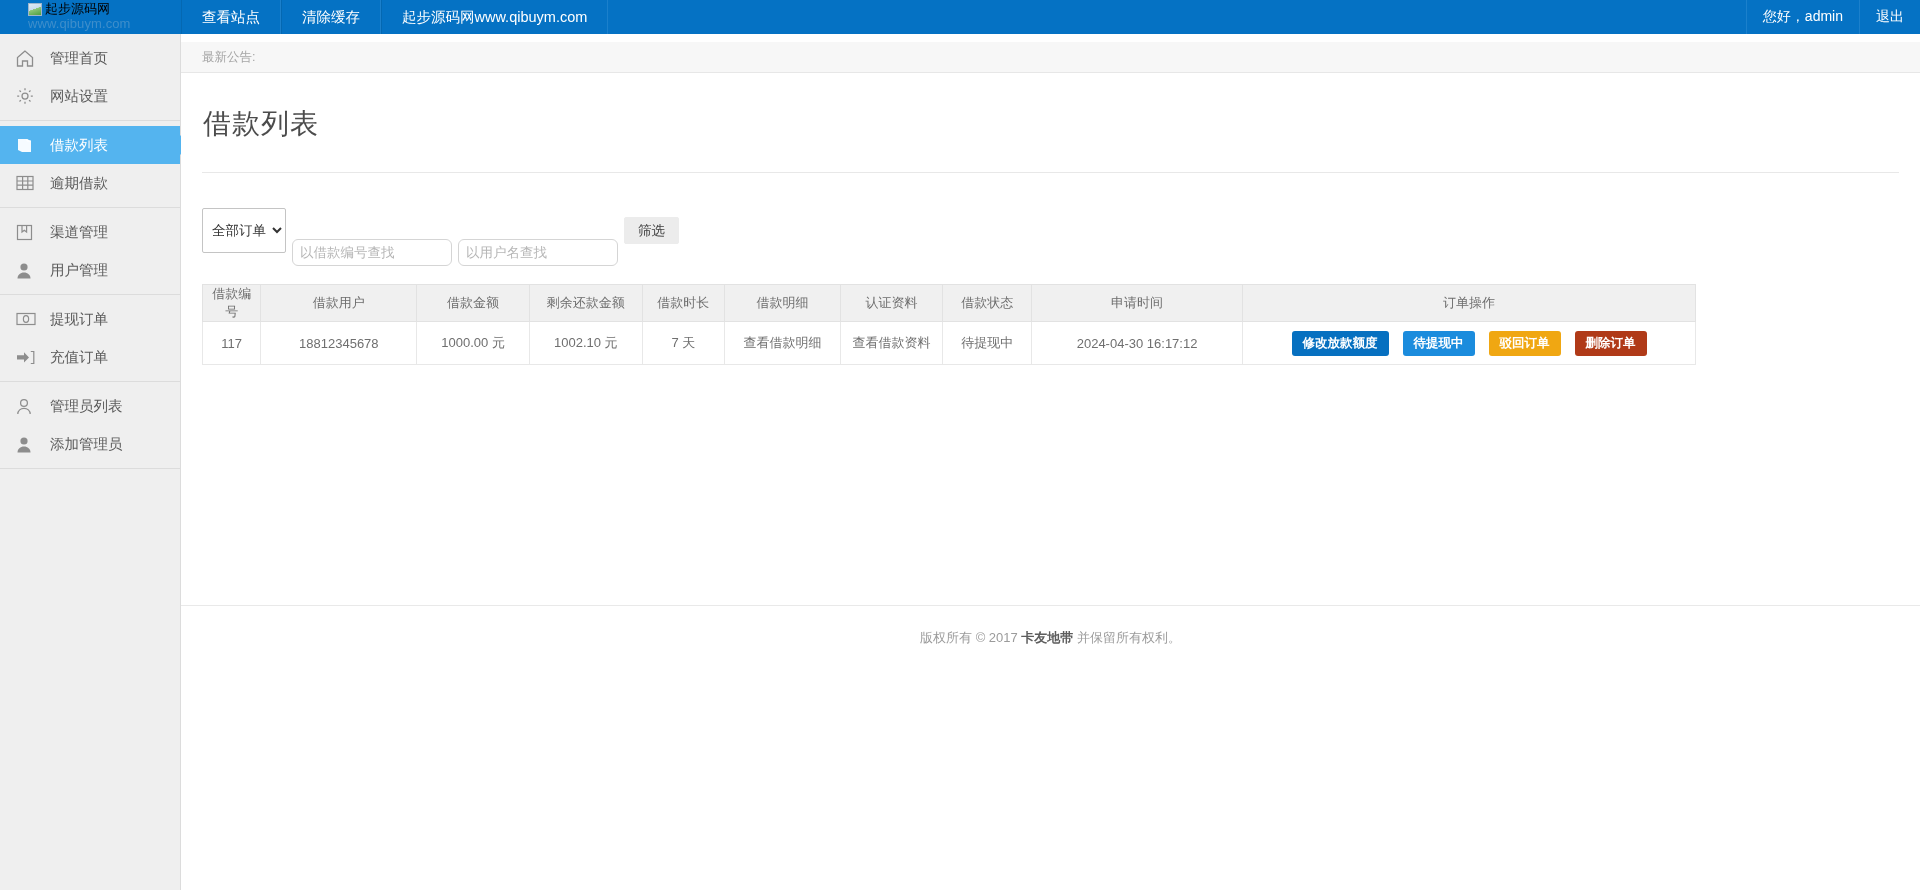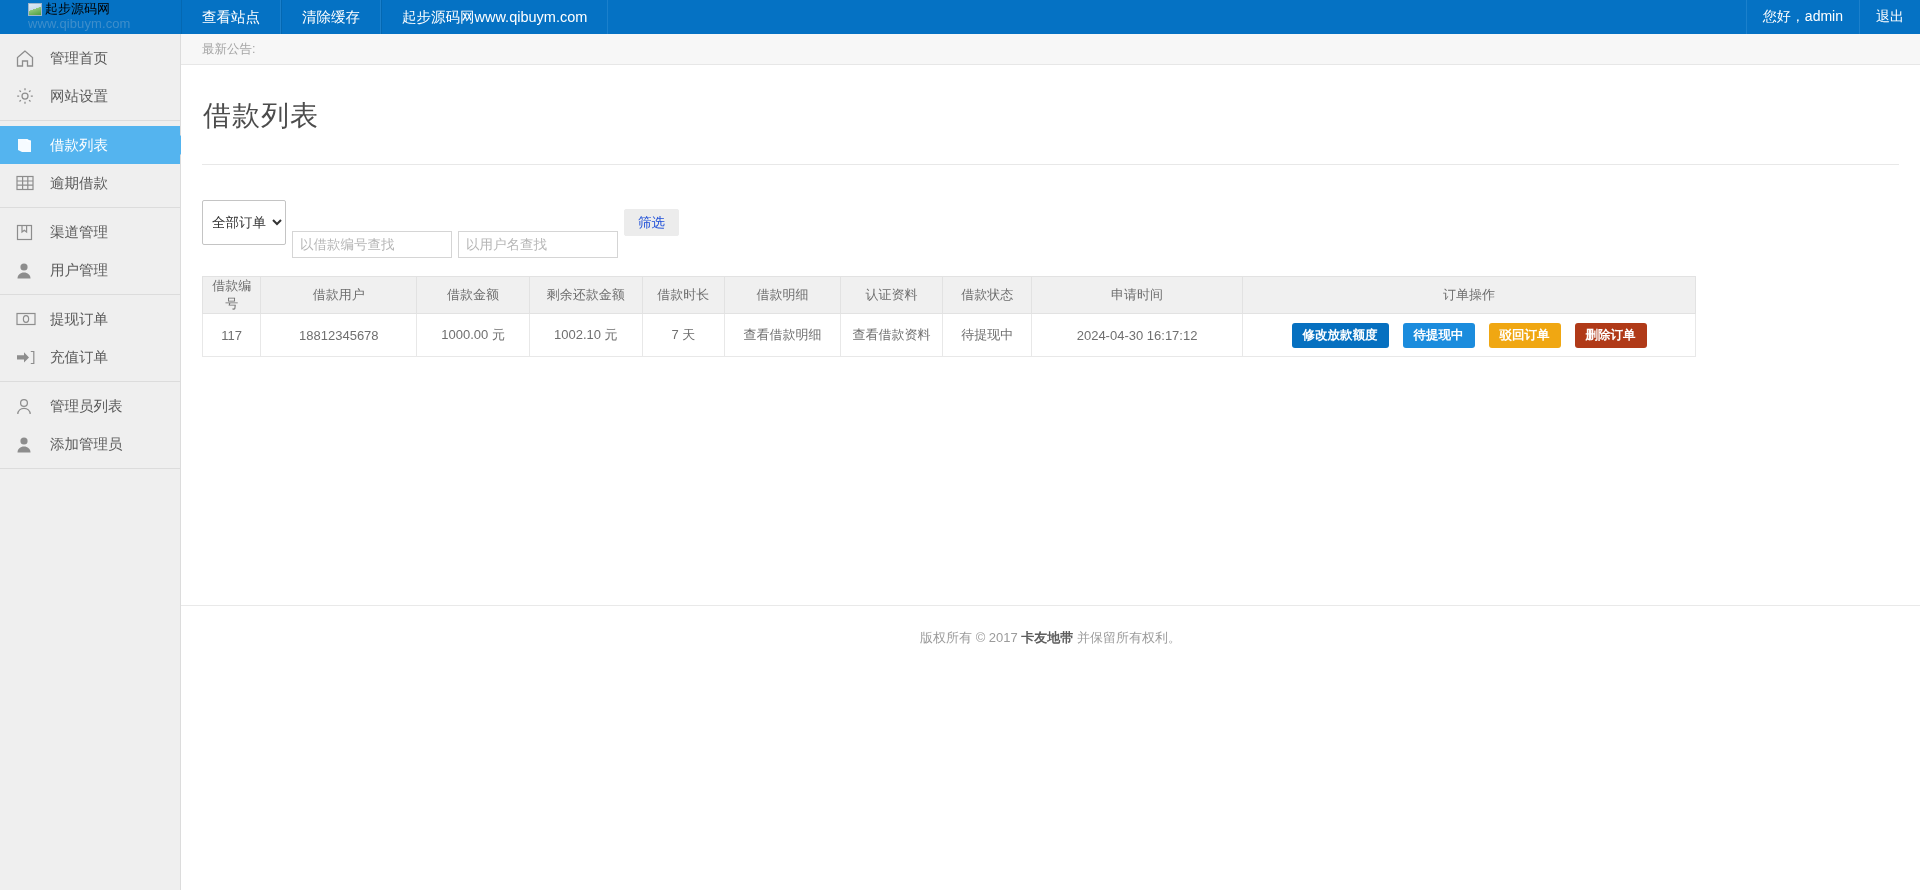--- a/index.html
+++ b/index.html
@@ -91,21 +91,21 @@
   .content {
     position:absolute; top:34px; left:181px;
     width:1739px; height:856px;
     background:#ffffff;
   }
   .notice-bar {
     height:31px; background:#f7f7f7;
     border-bottom:1px solid #e7e7e7;
     display:flex; align-items:center;
     padding-left:21px;
-    color:#a6a6a6; font-size:12.5px;
+    color:#a6a6a6; font-size:12.5px;margin-top:8px;
   }
   .page-body { padding: 0 21px; }
   .page-title {
     font-size:28px; color:#4c4c4c; font-weight:400;
     padding-top:32px; padding-bottom:0; margin:0 0 0 1px;
     letter-spacing:1px;
   }
   .title-rule {
     border:0; border-top:1px solid #e8e8e8;
     margin:29px 0 0 0;
@@ -117,31 +117,31 @@
   }
   .sel {
     height:45px; width:84px;
     border:1px solid #c4c4c4; border-radius:2px;
     background:#fff; color:#333; font-size:13.5px;
     padding-left:5px;
     font-family:"Liberation Sans","DejaVu Sans",sans-serif;
   }
   .txt {
     height:27px; width:160px;
-    border:1px solid #d5d5d5; border-radius:0;
+    border:1px solid #d5d5d5; border-radius:6px;
     padding:0 7px; font-size:13.5px; color:#333;
     background:#fff;
     font-family:"Liberation Sans","DejaVu Sans",sans-serif;
     margin-top:44px;
   }
   .txt::placeholder { color:#b6b6b6; }
   .btn-filter {
     height:27px; padding:0 13px;
     background:#ececec; border:1px solid #ececec; border-radius:2px;
-    color:#1d4ed8; font-size:13.5px; cursor:pointer;
+    color:#404040; font-size:13.5px; cursor:pointer;
     font-family:"Liberation Sans","DejaVu Sans",sans-serif;
   }
 
   
   .tbl-wrap { padding-top:18px; }
   table.grid {
     width:1494px; border-collapse:collapse;
     table-layout:fixed;
   }
   table.grid thead th {

